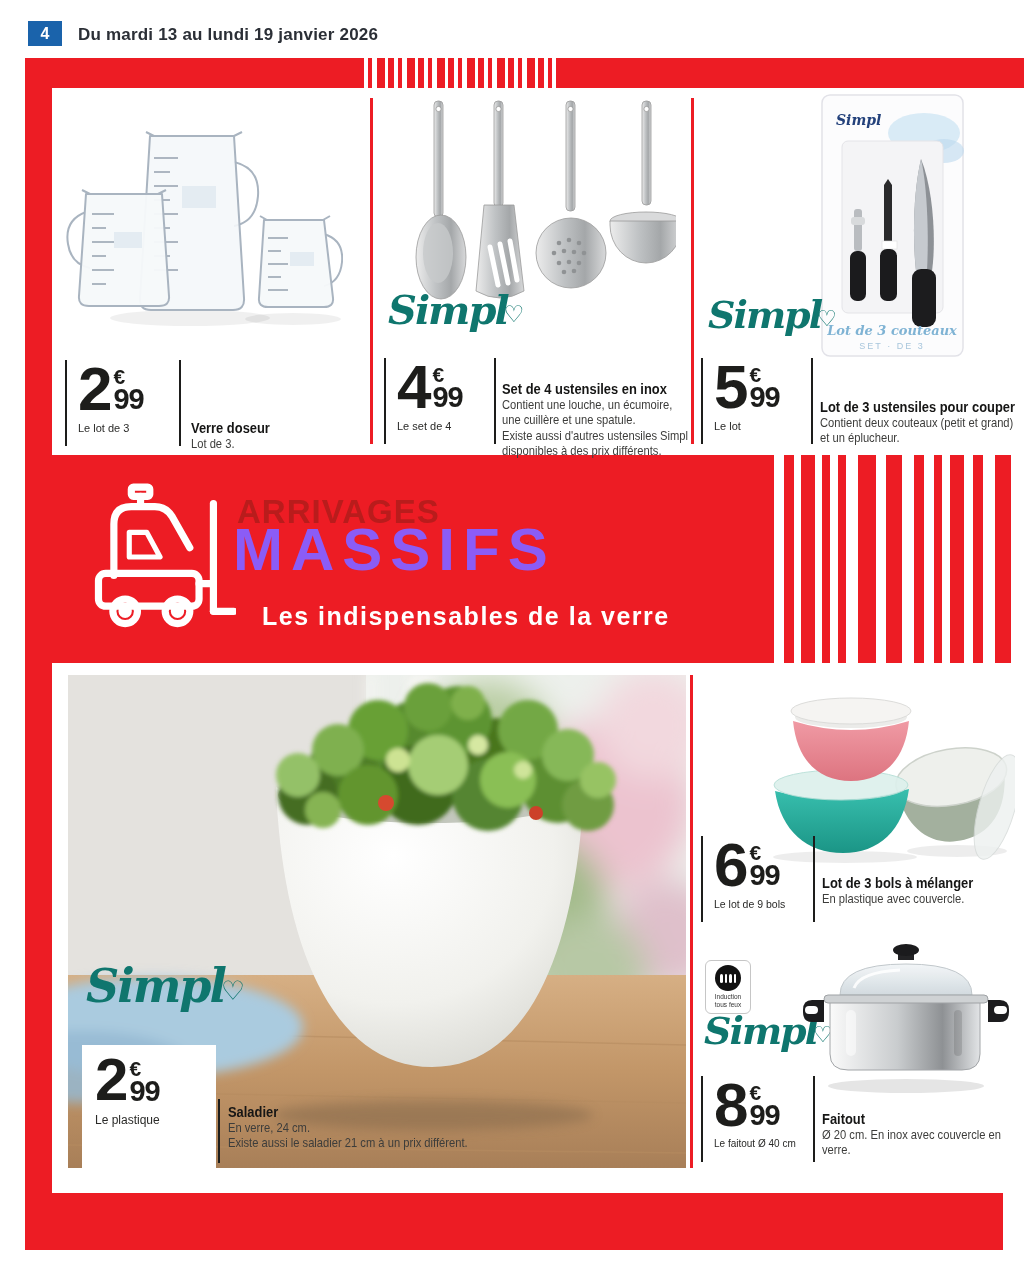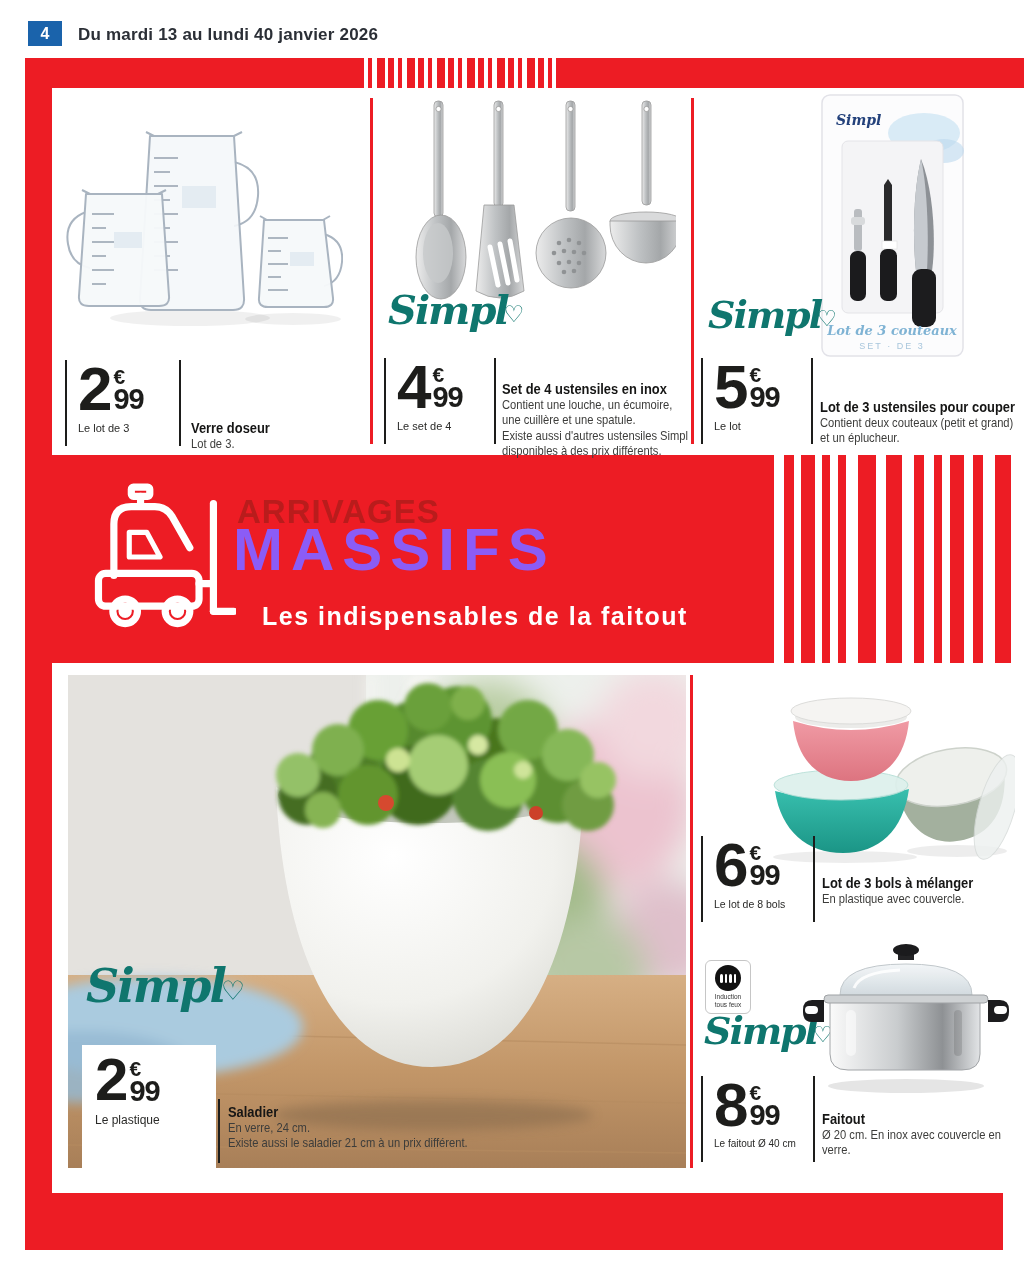--- a/index.html
+++ b/index.html
@@ -52,21 +52,21 @@
          border-radius:6px;display:flex;flex-direction:column;align-items:center;padding-top:4px;box-sizing:border-box;}
   .badge .bc{width:26px;height:26px;border-radius:50%;background:#121212;display:flex;
              align-items:center;justify-content:center;gap:2px;}
   .badge .bc i{display:block;width:2.5px;height:9px;background:#fff;border-radius:2px;}
   .badge .bt{font-size:6.5px;line-height:1.25;color:#333;text-align:center;margin-top:2px;}
 </style>
 </head>
 <body>
 
 <div class="abs pagenum">4</div>
-<div class="abs daterange">Du mardi 13 au lundi 40 janvier 2026</div>
+<div class="abs daterange">Du mardi 13 au lundi 19 janvier 2026</div>
 
 <div class="abs red band-top"></div>
 <div class="abs topstripes"></div>
 <div class="abs red border-left"></div>
 <div class="abs red band-mid"></div>
 <div class="abs red band-bottom"></div>
 <div class="abs stripes-zone">
   <div style="width:24px;margin-right:10px"></div>
     <div style="width:10px;margin-right:7px"></div>
   <div style="width:14px;margin-right:7px"></div>
@@ -270,21 +270,21 @@
       <line x1="130" y1="22" x2="130" y2="127"></line>
       <path d="M130,127 h20"></path>
       <circle cx="44" cy="127" r="12"></circle>
       <circle cx="95" cy="127" r="12"></circle>
       <circle cx="44" cy="127" r="3" fill="#fff"></circle>
       <circle cx="95" cy="127" r="3" fill="#fff"></circle>
     </g>
   </svg>
   <div class="abs banner-arrivages" style="left:185px;top:38px">ARRIVAGES</div>
   <div class="abs banner-massifs" style="left:181px;top:66px">MASSIFS</div>
-  <div class="abs banner-tagline" style="left:210px;top:147px">Les indispensables de la faitout</div>
+  <div class="abs banner-tagline" style="left:210px;top:147px">Les indispensables de la verre</div>
 </div>
 
 <div class="abs photo">
   <svg width="618" height="493" viewBox="0 0 618 493">
     <defs>
       <filter id="b16" x="-40%" y="-40%" width="180%" height="180%">
           <feGaussianBlur stdDeviation="16"></feGaussianBlur>
         </filter>
       <filter id="b6" x="-40%" y="-40%" width="180%" height="180%">
           <feGaussianBlur stdDeviation="6"></feGaussianBlur>
@@ -411,21 +411,21 @@
     <ellipse cx="86" cy="26" rx="60" ry="13" fill="#f5f4f2" stroke="#dcdcda"></ellipse>
   </svg>
   <div class="abs priceblock" style="left:701px;top:836px;width:114px">
     <div class="price">
       <span class="pe">6</span>
       <span class="pcol">
         <span class="eur">€</span>
         <span class="cents">99</span>
       </span>
     </div>
-    <div class="unit" style="font-size:10.5px">Le lot de 8 bols</div>
+    <div class="unit" style="font-size:10.5px">Le lot de 9 bols</div>
   </div>
   <div class="abs" style="left:822px;top:874px;width:200px">
     <div class="ptitle"><span class="cond">Lot de 3 bols à mélanger</span></div>
     <div class="pdesc"><span class="cond">En plastique avec couvercle.</span></div>
   </div>
 </div>
 
 <div>
   <div class="abs badge">
     <div class="bc">

